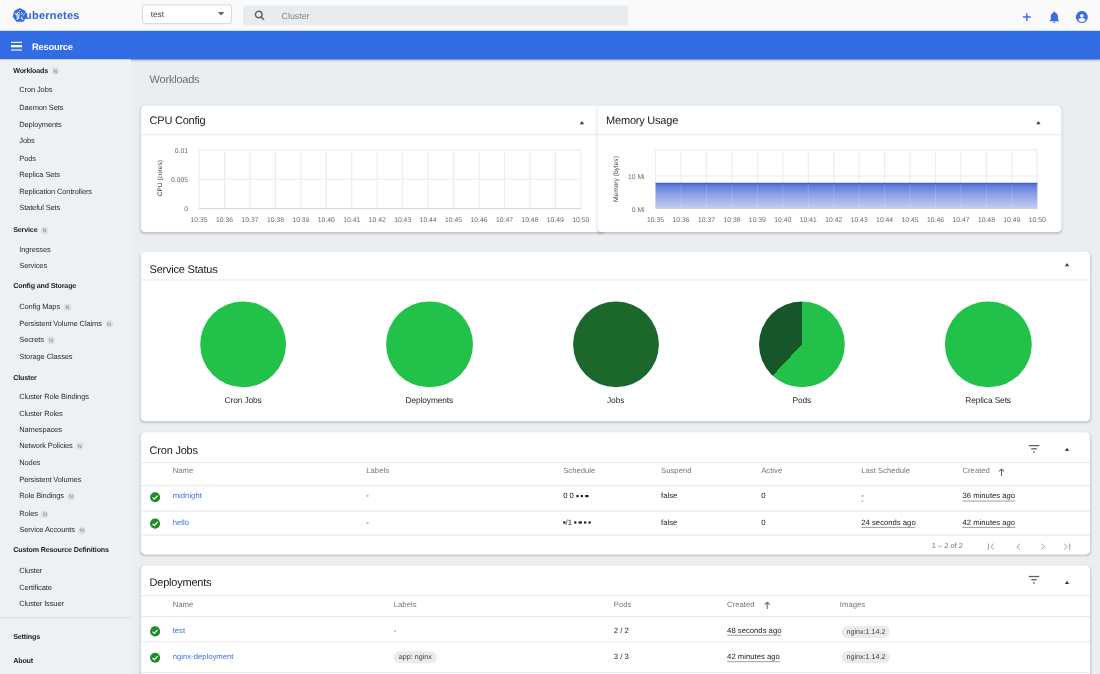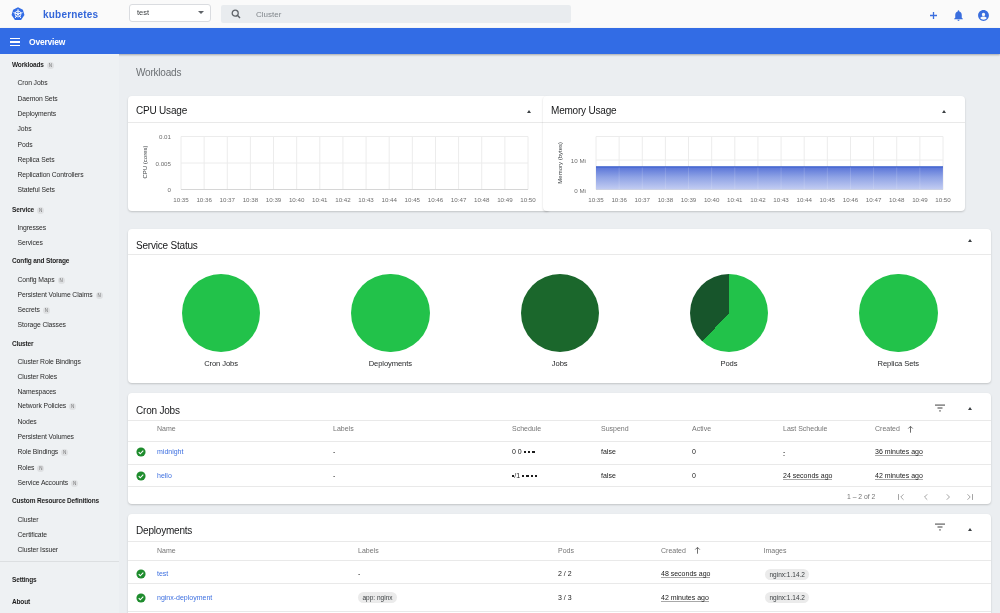--- a/index.html
+++ b/index.html
@@ -21,21 +21,21 @@
 </style></head><body>
 
 <div class="abs" style="left:0;top:0;width:1000px;height:28px;background:#fafafa"></div>
 <svg class="abs" style="left:11px;top:7.4px" width="14" height="14" viewBox="0 0 100 100">
 <polygon points="50,2 85,19 96,58 72,92 28,92 4,58 15,19" fill="#326ce5"></polygon>
 <g fill="none" stroke="#fff" stroke-width="6">
 <circle cx="50" cy="50" r="21"></circle>
 <path d="M50 50 L50 16 M50 50 L82 40 M50 50 L70 78 M50 50 L30 78 M50 50 L18 40" stroke-width="7"></path>
 </g>
   </svg>
-<div class="abs" style="left:43px;top:9.2px;font-size:10px;font-weight:bold;color:#3366d9;letter-spacing:0.2px">kubernetes</div>
+<div class="abs" style="left:17px;top:9.2px;font-size:10px;font-weight:bold;color:#3366d9;letter-spacing:0.2px">kubernetes</div>
 <div class="abs" style="left:129px;top:4px;width:82px;height:17.5px;background:#fff;border:1px solid #dadce0;border-radius:3px"></div>
 <div class="abs" style="left:137px;top:8px;font-size:7.5px;color:#3c4043">test</div>
 <div class="abs" style="left:198px;top:11px;width:0;height:0;border-left:3px solid transparent;border-right:3px solid transparent;border-top:3.5px solid #5f6368"></div>
 <div class="abs" style="left:221px;top:5px;width:350px;height:17.5px;background:#e9ecef;border-radius:2px"></div>
 <svg class="abs" style="left:231px;top:9px" width="10" height="10" viewBox="0 0 10 10">
 <circle cx="4.2" cy="4.2" r="3" fill="none" stroke="#5f6368" stroke-width="1.3"></circle>
 <line x1="6.6" y1="6.6" x2="9" y2="9" stroke="#5f6368" stroke-width="1.4"></line>
   </svg>
 <div class="abs" style="left:256px;top:10px;font-size:8px;color:#80868b">Cluster</div>
 <svg class="abs" style="left:926px;top:7.5px" width="15" height="15" viewBox="0 0 15 15">
@@ -46,21 +46,21 @@
   </svg>
 <svg class="abs" style="left:977px;top:8.7px" width="13" height="13" viewBox="0 0 24 24">
 <path fill="#3a6ede" d="M12 2C6.48 2 2 6.48 2 12s4.48 10 10 10 10-4.48 10-10S17.52 2 12 2zm0 5c1.66 0 3 1.34 3 3s-1.34 3-3 3-3-1.34-3-3 1.34-3 3-3zm0 13c-2.5 0-4.71-1.28-6-3.22.03-1.99 4-3.08 6-3.08 1.99 0 5.97 1.09 6 3.08-1.29 1.94-3.5 3.22-6 3.22z"></path>
   </svg>
 <div class="abs" style="left:0;top:28px;width:1000px;height:25.5px;background:#326ce5;box-shadow:0 1px 2px rgba(0,0,0,0.3)"></div>
 <div class="abs" style="left:9.5px;top:37.5px;width:10px">
 <div style="height:1.6px;background:#fff;margin-bottom:2px"></div>
 <div style="height:1.6px;background:#fff;margin-bottom:2px"></div>
 <div style="height:1.6px;background:#fff"></div>
   </div>
-<div class="abs" style="left:29px;top:37.2px;font-size:8.5px;font-weight:bold;letter-spacing:-0.2px;color:#fff">Overview</div>
+<div class="abs" style="left:29px;top:37.2px;font-size:8.5px;font-weight:bold;letter-spacing:-0.2px;color:#fff">Resource</div>
 <div class="abs" style="left:0;top:53.5px;width:119px;height:559.5px;background:#eef1f3"></div>
 <div class="shead" style="left:12px;top:61.3px">Workloads<span class="nbadge">N</span></div>
 <div class="sitem" style="left:17.5px;top:79.3px">Cron Jobs</div>
 <div class="sitem" style="left:17.5px;top:94.5px">Daemon Sets</div>
 <div class="sitem" style="left:17.5px;top:110.0px">Deployments</div>
 <div class="sitem" style="left:17.5px;top:125.4px">Jobs</div>
 <div class="sitem" style="left:17.5px;top:140.5px">Pods</div>
 <div class="sitem" style="left:17.5px;top:155.6px">Replica Sets</div>
 <div class="sitem" style="left:17.5px;top:170.9px">Replication Controllers</div>
 <div class="sitem" style="left:17.5px;top:186.0px">Stateful Sets</div>
@@ -84,21 +84,21 @@
 <div class="sitem" style="left:17.5px;top:479.0px">Service Accounts<span class="nbadge">N</span></div>
 <div class="shead" style="left:12px;top:497.3px">Custom Resource Definitions</div>
 <div class="sitem" style="left:17.5px;top:515.6px">Cluster</div>
 <div class="sitem" style="left:17.5px;top:531.0px">Certificate</div>
 <div class="sitem" style="left:17.5px;top:546.3px">Cluster Issuer</div>
 <div class="shead" style="left:12px;top:576.3px">Settings</div>
 <div class="shead" style="left:12px;top:598.1px">About</div>
 <div class="abs" style="left:0;top:560.5px;width:119px;height:1px;background:#dcdfe1"></div>
 <div class="abs" style="left:136px;top:67px;font-size:10px;letter-spacing:-0.2px;color:#6b6f73">Workloads</div>
 <div class="card" style="left:128px;top:95.5px;width:422px;height:115px">
-    <div class="ct" style="top:9.3px">CPU Usage</div>
+    <div class="ct" style="top:9.3px">CPU Config</div>
     <div class="caret" style="right:18.7px;top:14px"></div>
     <div class="hdiv" style="top:26.9px"></div>
     <svg width="422" height="88" style="position:absolute;left:0;top:27px" viewBox="0 0 422 88">
       <line x1="53.00" y1="13.5" x2="53.00" y2="66.5" stroke="#ececec" stroke-width="1"></line>
       <line x1="76.13" y1="13.5" x2="76.13" y2="66.5" stroke="#ececec" stroke-width="1"></line>
       <line x1="99.27" y1="13.5" x2="99.27" y2="66.5" stroke="#ececec" stroke-width="1"></line>
       <line x1="122.40" y1="13.5" x2="122.40" y2="66.5" stroke="#ececec" stroke-width="1"></line>
       <line x1="145.53" y1="13.5" x2="145.53" y2="66.5" stroke="#ececec" stroke-width="1"></line>
       <line x1="168.67" y1="13.5" x2="168.67" y2="66.5" stroke="#ececec" stroke-width="1"></line>
       <line x1="191.80" y1="13.5" x2="191.80" y2="66.5" stroke="#ececec" stroke-width="1"></line>

